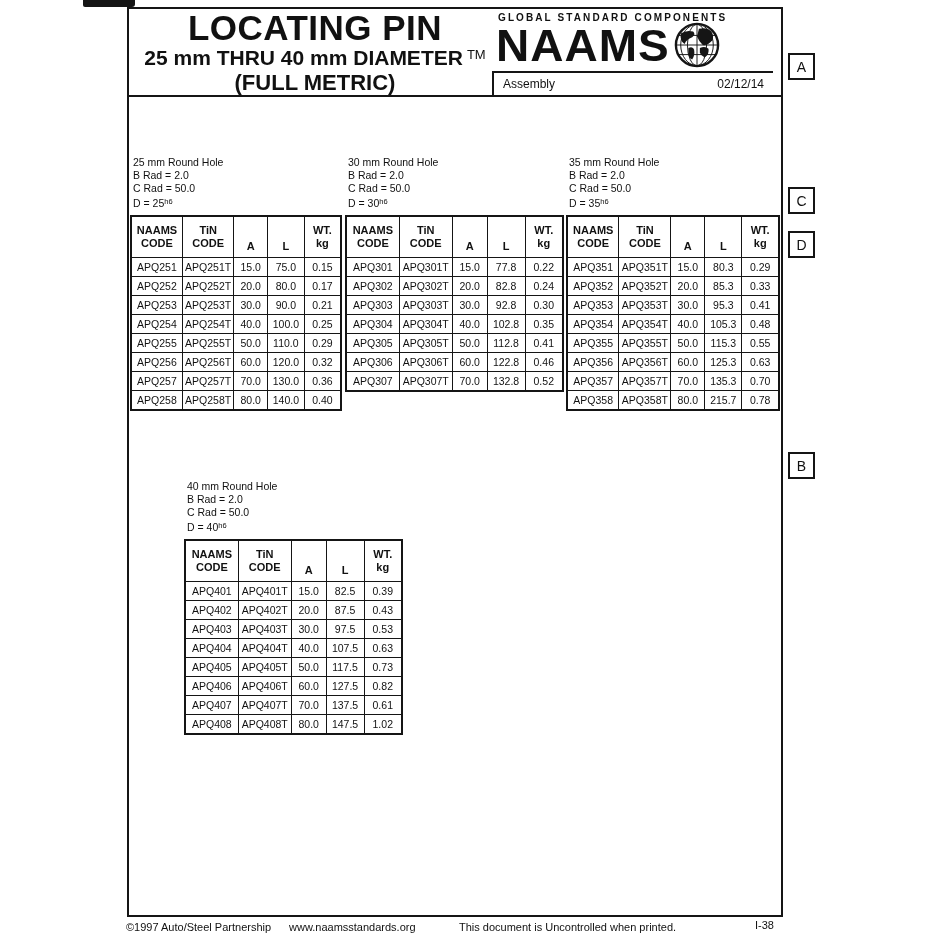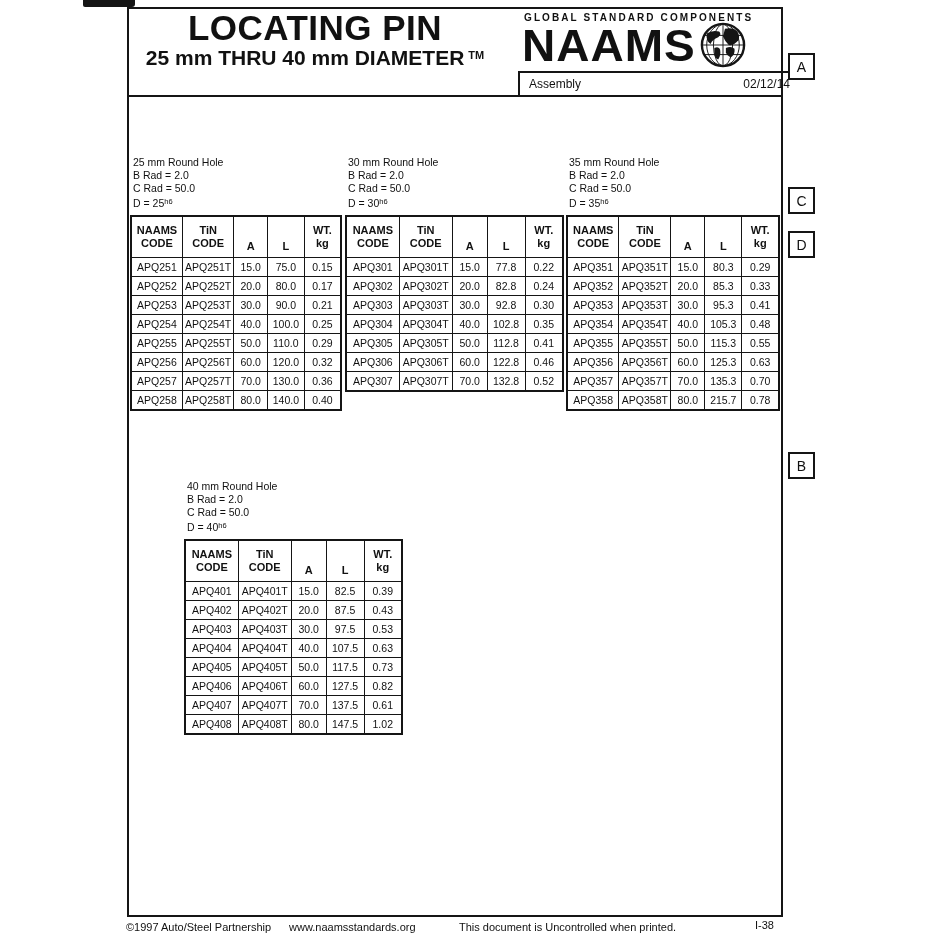--- a/index.html
+++ b/index.html
@@ -11,23 +11,23 @@
                box-sizing:border-box;border:2px solid #151515;background:#fff;}
   .edge-smudge{position:absolute;left:83px;top:0;width:52px;height:7px;background:#151515;
                border-radius:0 0 3px 2px;}
 
   
   .header{position:absolute;left:127px;top:7px;width:656px;height:90px;
           box-sizing:border-box;border-bottom:2px solid #151515;}
   .title-block{position:absolute;left:2px;top:6px;width:372px;text-align:center;}
   .title-1{font-size:35px;font-weight:bold;letter-spacing:.5px;line-height:30px;}
   .title-2{font-size:21px;font-weight:bold;line-height:24px;white-space:nowrap;}
-  .title-2 sup{font-size:11px;font-weight:bold;vertical-align:6px;margin-left:4px;}
+  .title-2 sup{font-size:13px;font-weight:normal;vertical-align:6px;margin-left:4px;}
   .title-3{font-size:22px;font-weight:bold;line-height:26px;}
-  .logo-area{position:absolute;left:391px;top:0;width:281px;height:88px;}
+  .logo-area{position:absolute;left:365px;top:0;width:281px;height:88px;}
   .tagline{position:absolute;left:6px;top:5px;font-size:10px;font-weight:bold;
            letter-spacing:2.1px;white-space:nowrap;}
   .brand-row{position:absolute;left:4px;top:14px;width:275px;height:50px;
              display:flex;align-items:center;}
   .brand-text{font-size:46px;font-weight:bold;letter-spacing:1px;line-height:48px;
               transform:scaleY(.96);}
   .globe{margin-left:4px;margin-top:2px;}
   .assembly-strip{position:absolute;left:0;top:64px;width:281px;height:24px;
                   box-sizing:border-box;border-top:2px solid #151515;border-left:2px solid #151515;
                   display:flex;justify-content:space-between;align-items:center;padding:0 9px;}
@@ -68,20 +68,21 @@
 </head>
 <body>
 
 <div class="edge-smudge"></div>
 <div class="page-border"></div>
 
 <div class="header">
   <div class="title-block">
     <div class="title-1">LOCATING PIN</div>
     <div class="title-2"><span>25 mm THRU 40 mm DIAMETER</span><sup>TM</sup></div>
+    <div class="title-3">(FULL METRIC)</div>
   </div>
 
   <div class="logo-area">
     <div class="tagline">GLOBAL STANDARD COMPONENTS</div>
     <div class="brand-row">
       <span class="brand-text">NAAMS</span>
       <span class="globe">
         <svg width="46" height="46" viewBox="0 0 48 48">
           <circle cx="24" cy="24" r="22" fill="none" stroke="#151515" stroke-width="2.5"></circle>
           <ellipse cx="24" cy="24" rx="10" ry="21.5" fill="none" stroke="#151515" stroke-width="1"></ellipse>

